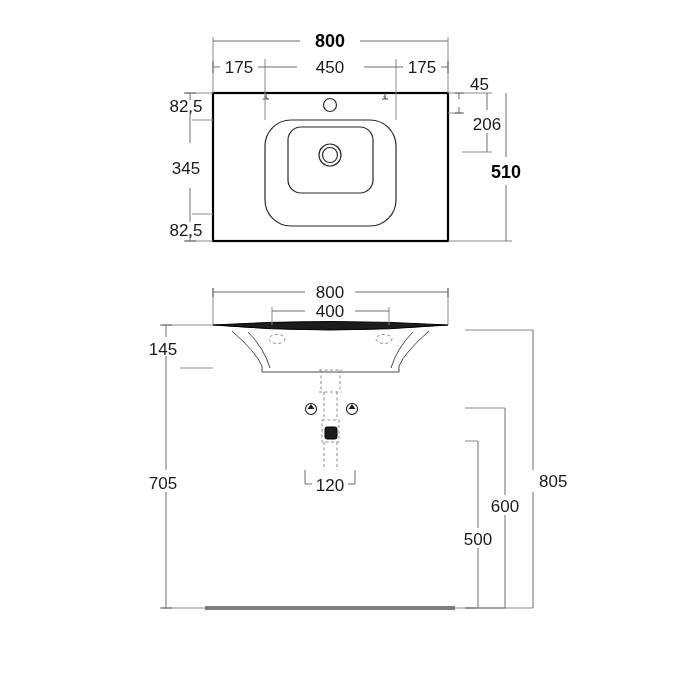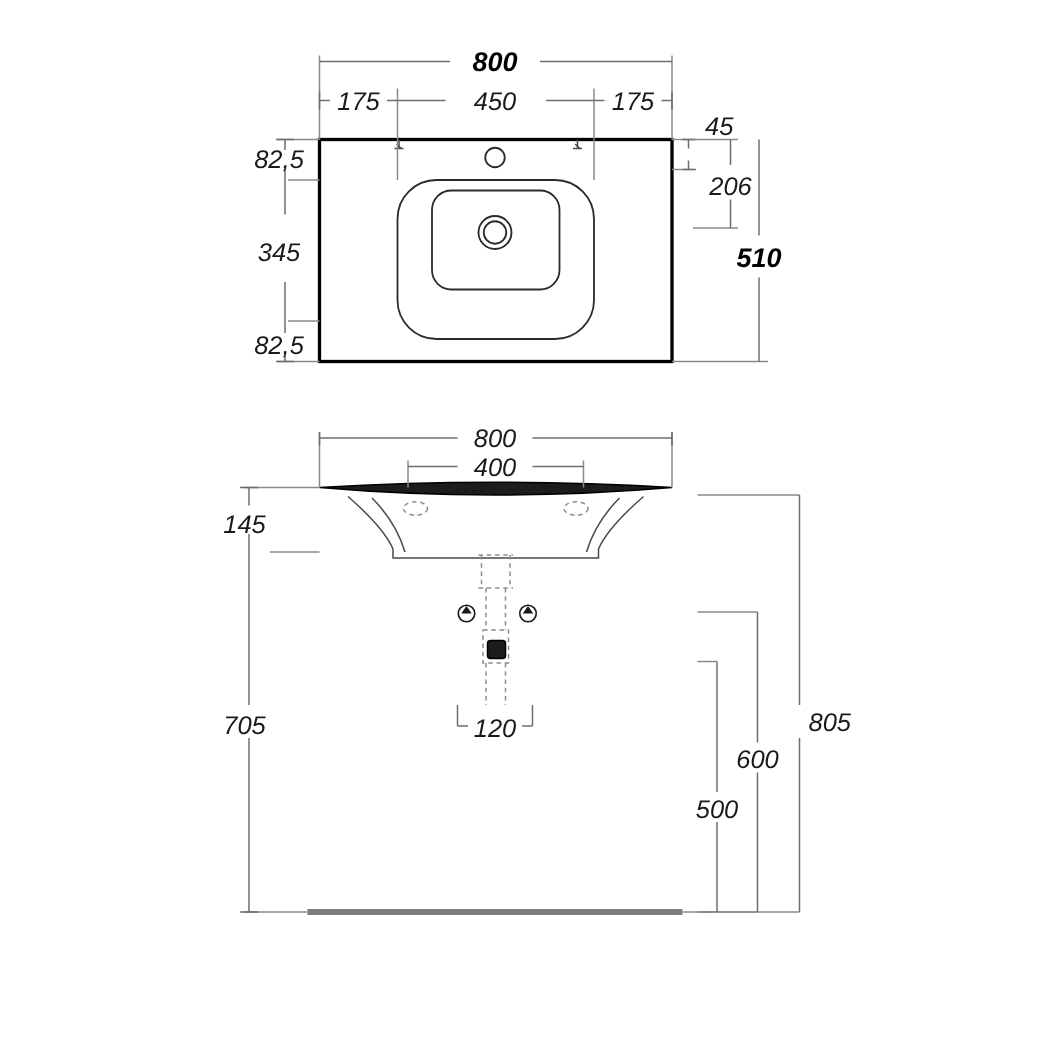--- a/index.html
+++ b/index.html
@@ -7,21 +7,20 @@
     padding: 0;
     background: #ffffff;
   }
   #sheet {
     position: relative;
     width: 700px;
     height: 700px;
     background: #ffffff;
     font-family: "Liberation Sans", sans-serif;
     overflow: hidden;
-    font-style: italic;
   }
   #sheet svg {
     position: absolute;
     left: 0;
     top: 0;
   }
   .dim-text {
     font-family: "Liberation Sans", sans-serif;
     font-size: 17px;
     fill: #1a1a1a;

